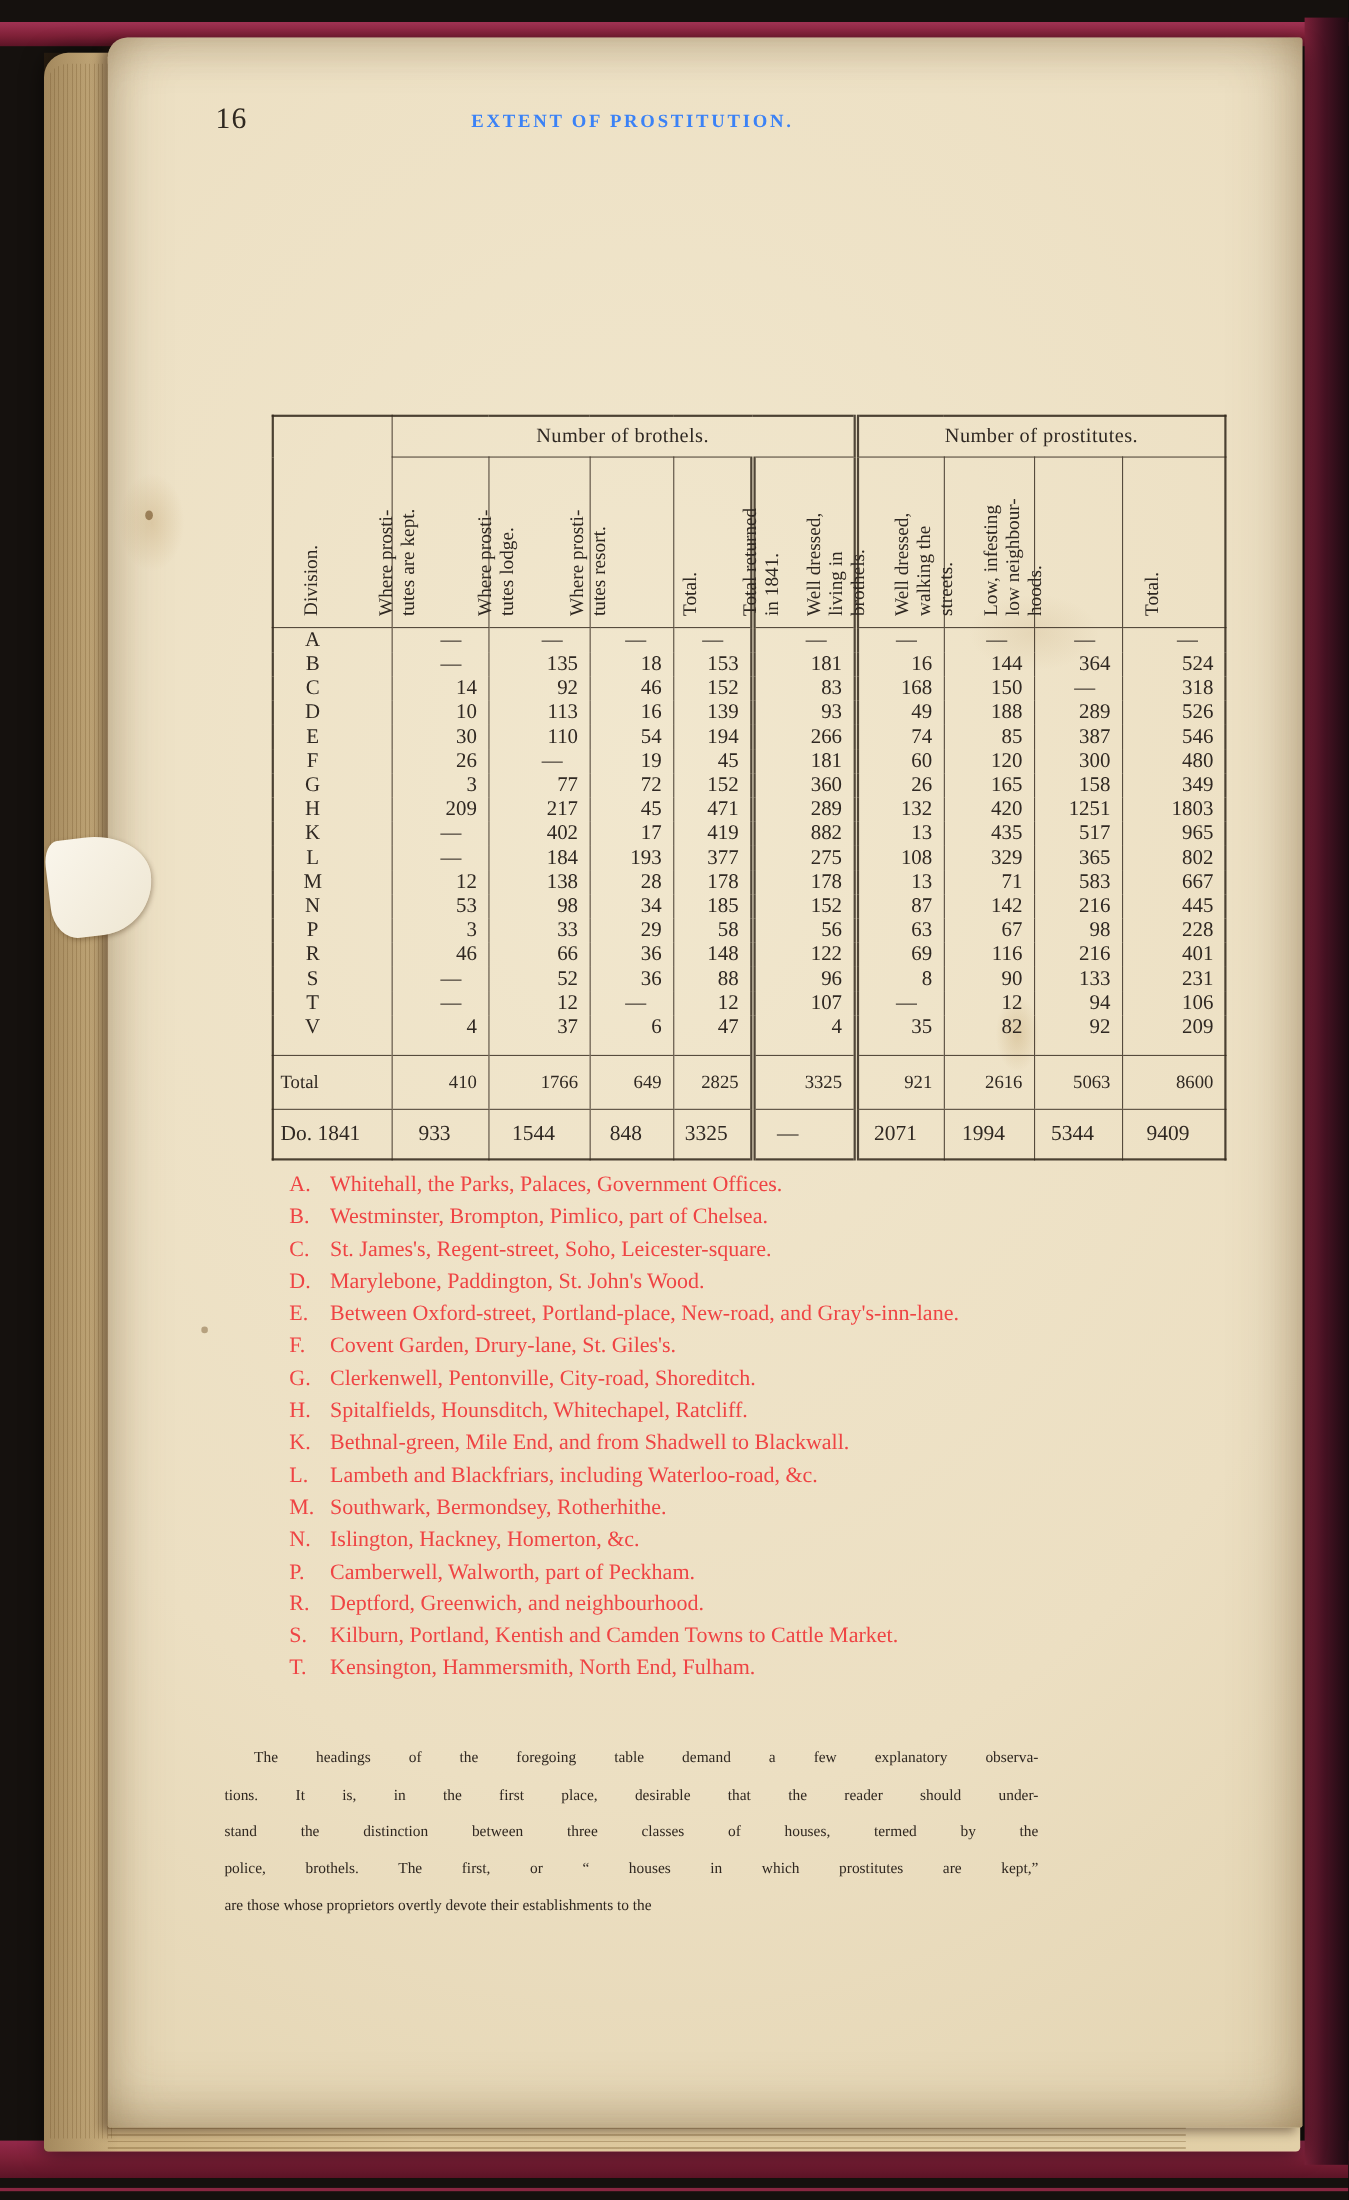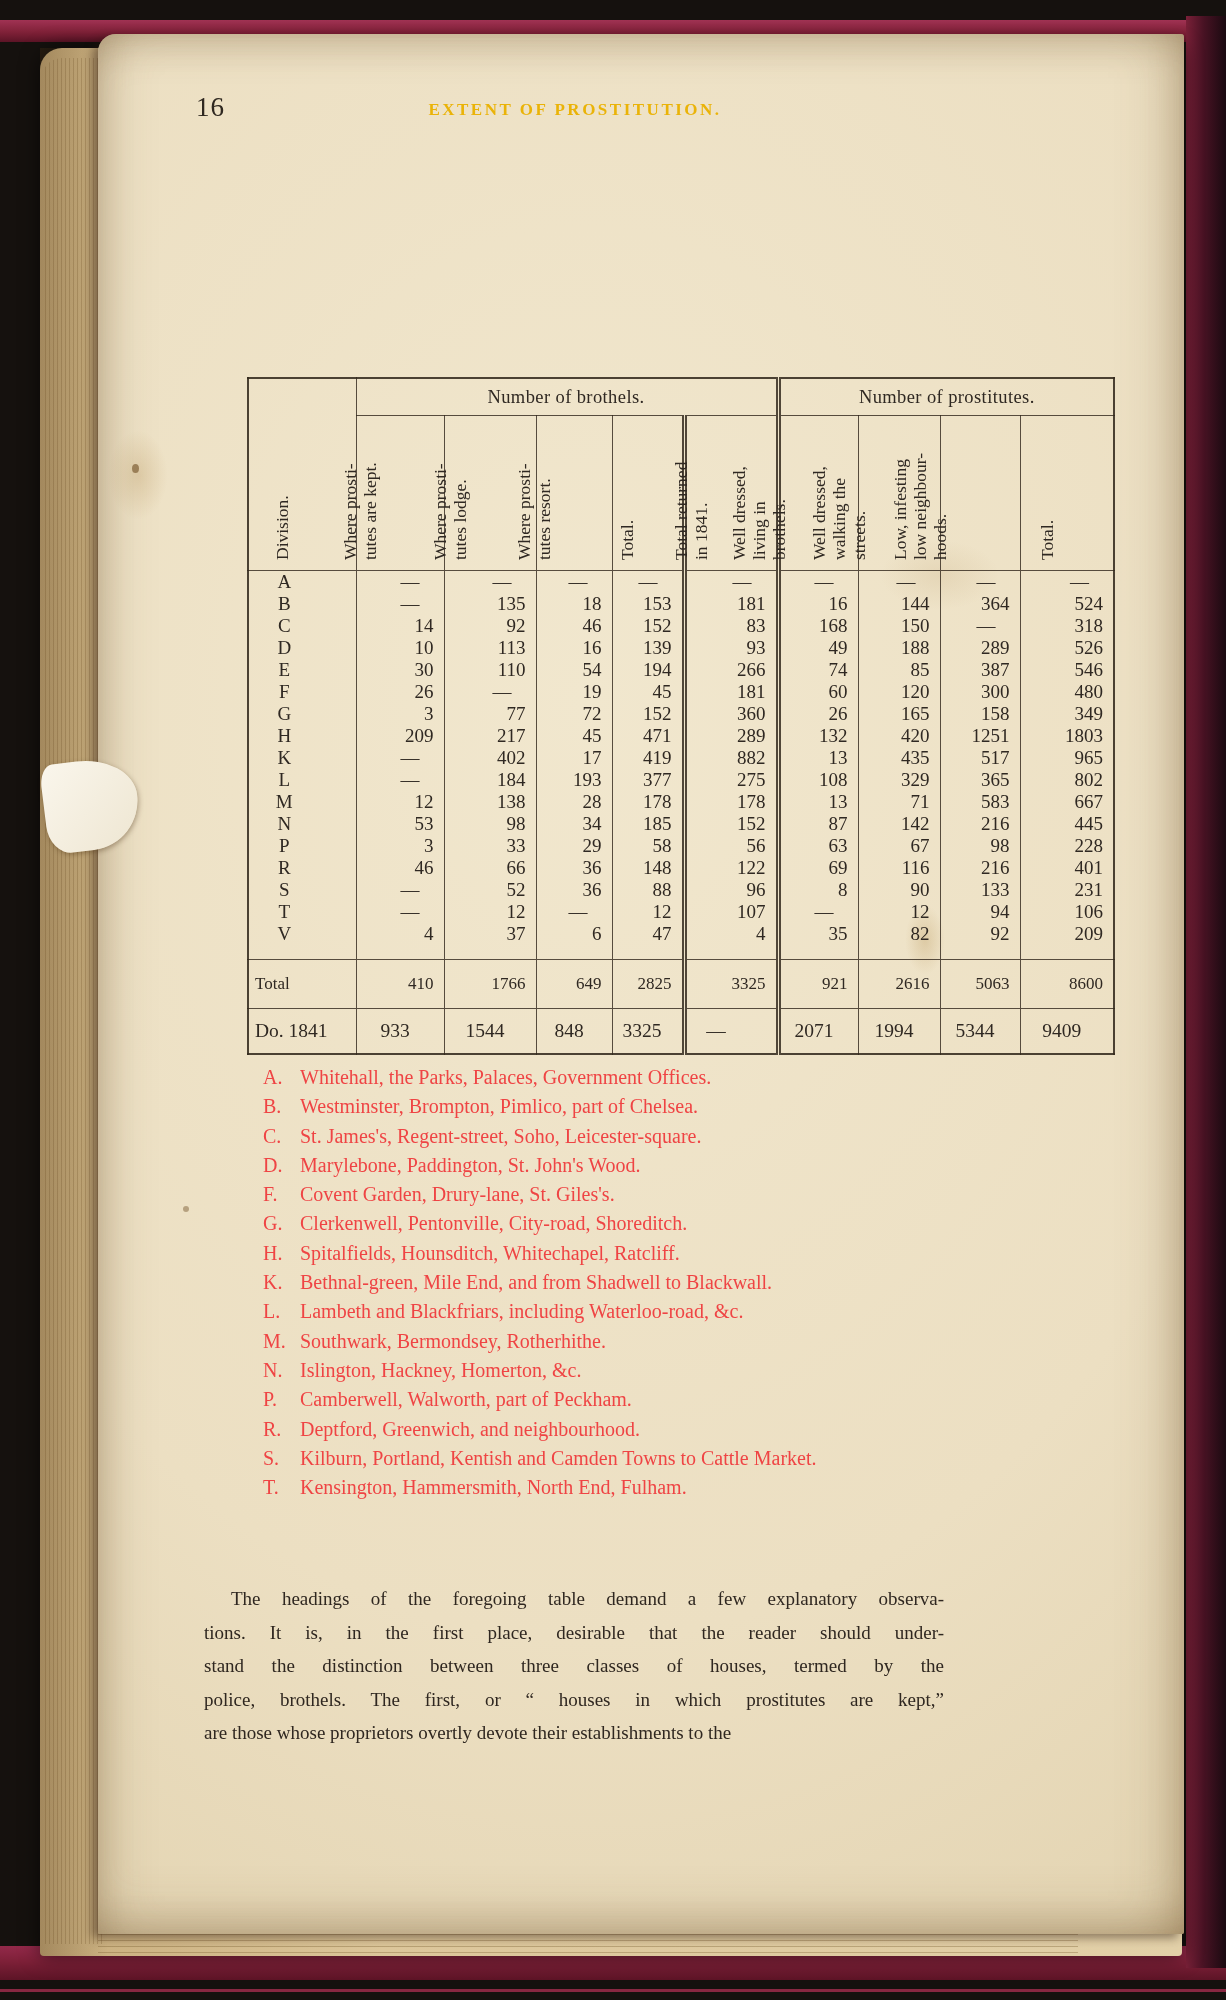--- a/index.html
+++ b/index.html
@@ -44,21 +44,21 @@
   .stain.s2{left:132px;top:464px;width:7px;height:9px;background:rgba(100,66,22,.55);}
   .stain.s3{left:183px;top:1206px;width:6px;height:6px;background:rgba(100,66,22,.4);}
   .stain.s4{left:880px;top:540px;width:120px;height:70px;
     background:radial-gradient(ellipse,rgba(160,120,60,.12),rgba(160,120,60,0) 70%);}
   .stain.s5{left:905px;top:905px;width:40px;height:70px;
     background:radial-gradient(ellipse,rgba(170,130,60,.25),rgba(170,130,60,0) 70%);}
   
   .ink{color:#2f2820;z-index:4;}
   .pageno{position:absolute;left:196px;top:92px;font-size:27px;letter-spacing:1px;}
   .runhead{position:absolute;left:340px;top:100px;width:470px;text-align:center;
-    font-size:17px;font-weight:bold;letter-spacing:2.5px;color:#eab308;}
+    font-size:17px;font-weight:bold;letter-spacing:2.5px;color:#3b82f6;}
   .title{position:absolute;left:207px;top:143px;width:745px;font-style:italic;
     font-size:21.5px;line-height:31.5px;color:#33291f;}
   .title .l2{margin-left:37px;}
   .title .l3{margin-left:30px;}
   
   .ret-table{position:absolute;left:247px;top:377px;z-index:4;}
   table.rt{border-collapse:collapse;table-layout:fixed;width:866px;color:#2f2822;}
   table.rt{border:2px solid rgba(52,42,30,.88);}
   table.rt td{border-left:1.6px solid rgba(52,42,30,.82);vertical-align:middle;}
   table.rt td.dbl{border-left:5px double rgba(52,42,30,.85);}
@@ -79,21 +79,21 @@
   tr.total-row td{height:48px;font-size:17px;text-align:right;padding:0 10px 0 0;
     border-top:1.6px solid rgba(52,42,30,.82);border-bottom:1.6px solid rgba(52,42,30,.82);}
   tr.total-row td.rowlab, tr.do-row td.rowlab{text-align:left;padding:0 0 0 6px;}
   tr.do-row td{height:44px;font-size:19.5px;text-align:center;padding:0 10px 0 0;}
   tr.do-row td.dash, tr.total-row td.dash{padding-right:30px;}
   
   .legend{position:absolute;left:263px;top:1063px;font-size:20px;line-height:29.3px;
     white-space:nowrap;color:#ef4444;z-index:4;}
   .llet{display:inline-block;width:37px;}
   
-  .para{position:absolute;left:204px;top:1582px;width:740px;font-size:19px;
+  .para{position:absolute;left:204px;top:1582px;width:740px;font-size:14px;
     line-height:33.6px;color:#2f2720;z-index:4;}
   .para .pl{text-align:justify;text-align-last:justify;}
   .para .pl.first{text-indent:27px;}
   .para .pl.plast{text-align-last:auto;}
 </style>
 </head>
 <body>
 
 <div class="scene">
   <div class="cloth-top"></div>
@@ -419,20 +419,21 @@
           </tr>
         </tbody>
     </table>
   </div>
 
   <div class="legend">
       <div class="lline"><span class="llet">A.</span><span class="ltext">Whitehall, the Parks, Palaces, Government Offices.</span></div>
       <div class="lline"><span class="llet">B.</span><span class="ltext">Westminster, Brompton, Pimlico, part of Chelsea.</span></div>
       <div class="lline"><span class="llet">C.</span><span class="ltext">St. James's, Regent-street, Soho, Leicester-square.</span></div>
       <div class="lline"><span class="llet">D.</span><span class="ltext">Marylebone, Paddington, St. John's Wood.</span></div>
+      <div class="lline"><span class="llet">E.</span><span class="ltext">Between Oxford-street, Portland-place, New-road, and Gray's-inn-lane.</span></div>
       <div class="lline"><span class="llet">F.</span><span class="ltext">Covent Garden, Drury-lane, St. Giles's.</span></div>
       <div class="lline"><span class="llet">G.</span><span class="ltext">Clerkenwell, Pentonville, City-road, Shoreditch.</span></div>
       <div class="lline"><span class="llet">H.</span><span class="ltext">Spitalfields, Hounsditch, Whitechapel, Ratcliff.</span></div>
       <div class="lline"><span class="llet">K.</span><span class="ltext">Bethnal-green, Mile End, and from Shadwell to Blackwall.</span></div>
       <div class="lline"><span class="llet">L.</span><span class="ltext">Lambeth and Blackfriars, including Waterloo-road, &amp;c.</span></div>
       <div class="lline"><span class="llet">M.</span><span class="ltext">Southwark, Bermondsey, Rotherhithe.</span></div>
       <div class="lline"><span class="llet">N.</span><span class="ltext">Islington, Hackney, Homerton, &amp;c.</span></div>
       <div class="lline"><span class="llet">P.</span><span class="ltext">Camberwell, Walworth, part of Peckham.</span></div>
       <div class="lline"><span class="llet">R.</span><span class="ltext">Deptford, Greenwich, and neighbourhood.</span></div>
       <div class="lline"><span class="llet">S.</span><span class="ltext">Kilburn, Portland, Kentish and Camden Towns to Cattle Market.</span></div>

